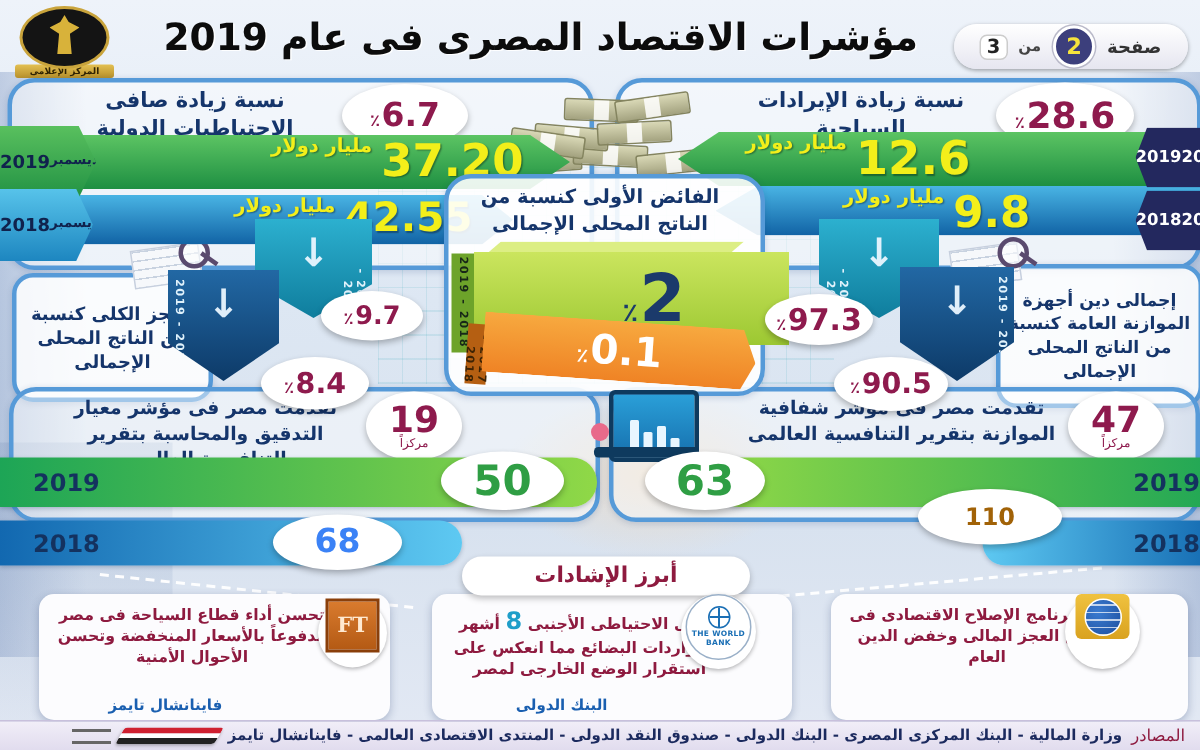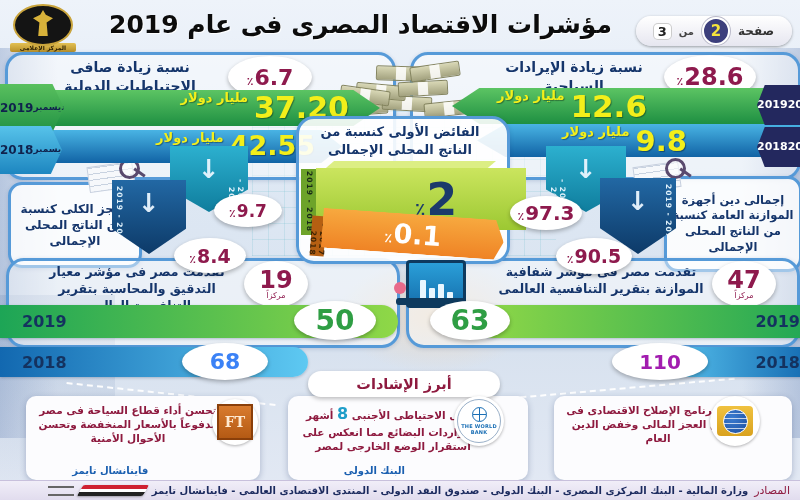--- a/index.html
+++ b/index.html
@@ -127,42 +127,42 @@
   .hbar{display:flex;align-items:center;direction:ltr;z-index:2;box-shadow:0 1px 3px rgba(0,40,80,.25)}
   .bar-year{font-size:16px;font-weight:bold;color:#14325f}
   .hb-g-L{left:0;top:305px;width:376px;height:33px;border-radius:0 17px 17px 0;background:linear-gradient(90deg,#1da556,#90d847);justify-content:flex-start;padding-left:22px}
   .hb-b-L{left:0;top:347px;width:286px;height:30px;border-radius:0 15px 15px 0;background:linear-gradient(90deg,#1268b0,#5ec9f2);justify-content:flex-start;padding-left:22px}
   .hb-g-R{left:476px;top:305px;width:324px;height:33px;border-radius:17px 0 0 17px;background:linear-gradient(270deg,#1da556,#90d847);justify-content:flex-end;padding-right:22px}
   .hb-b-R{left:655px;top:347px;width:145px;height:30px;border-radius:15px 0 0 15px;background:linear-gradient(270deg,#1268b0,#5ec9f2);justify-content:flex-end;padding-right:14px}
   .rank-oval{z-index:3}
   .ov-50{left:294px;top:301px;width:82px;height:39px;color:#2f9e44;font-size:28px}
   .ov-68{left:182px;top:343px;width:86px;height:37px;color:#3b82f6;font-size:22px}
   .ov-63{left:430px;top:301px;width:80px;height:39px;color:#2f9e44;font-size:28px}
-  .ov-110{left:612px;top:343px;width:96px;height:37px;color:#a21caf;font-size:20px}
+  .ov-110{left:612px;top:326px;width:96px;height:37px;color:#a16207;font-size:16px}
   
   .laptop{left:392px;top:258px;width:78px;height:62px;z-index:2}
   .lt-screen{position:absolute;left:14px;top:2px;width:48px;height:36px;background:linear-gradient(#2a9fd8,#1670ae);border:3px solid #0e3a5e;border-radius:4px;
     display:flex;align-items:flex-end;justify-content:center;gap:3px;padding:3px}
   .lt-bar{width:6px;background:#e8f6ff;border-radius:1px}
   .lt-base{position:absolute;left:4px;top:40px;width:70px;height:7px;background:#0e3a5e;border-radius:3px}
   .lt-dot{position:absolute;left:2px;top:24px;width:12px;height:12px;background:#e86a8a;border-radius:50%}
   
   .pr-heading{left:308px;top:371px;width:192px;height:26px;background:#fff;border-radius:14px;z-index:3;
     display:flex;align-items:center;justify-content:center;font-size:14.5px;font-weight:bold;color:#8e1a3f;box-shadow:0 2px 4px rgba(0,0,0,.25)}
   .dash{border-top:2px dashed rgba(255,255,255,.95);z-index:1}
   .dash1{left:66px;top:393px;width:210px;transform:rotate(6deg)}
   .dash2{left:520px;top:387px;width:215px;transform:rotate(-5deg)}
   .card{background:#fcfcfe;border-radius:10px;box-shadow:0 2px 6px rgba(40,60,110,.3);z-index:2}
   .c-ft{left:26px;top:396px;width:234px;height:84px}
   .c-wb{left:288px;top:396px;width:240px;height:84px}
   .c-imf{left:554px;top:396px;width:238px;height:84px}
   .card-text{margin:7px 10px 0;padding-right:30px;font-size:10.5px;font-weight:bold;color:#8e1a3f;text-align:center;line-height:1.35}
   .hl8{color:#1f9ec9;font-size:16px}
   .card-src{position:absolute;bottom:4px;left:0;width:72%;text-align:center;font-size:10px;font-weight:bold;color:#1a5fb0}
-  .logo-circle{position:absolute;background:#fff;border-radius:50%;box-shadow:0 1px 3px rgba(0,0,0,.3);display:flex;align-items:center;justify-content:center;z-index:4}
+  .logo-circle{position:absolute;background:#fff;border-radius:50%;box-shadow:0 1px 3px rgba(0,0,0,.3);display:flex;align-items:flex-start;justify-content:center;z-index:4}
   .l-ft{left:212px;top:399px;width:46px;height:46px}
   .ft-box{width:32px;height:32px;background:linear-gradient(#d97b2e,#b45a14);border:2px solid #8a3f0a;color:#ffe9d0;
     font-size:14px;font-weight:bold;font-family:"DejaVu Serif","Liberation Serif",serif;display:flex;align-items:center;justify-content:center}
   .l-wb{left:454px;top:396px;width:50px;height:50px}
   .wb-inner{width:42px;height:42px;border-radius:50%;border:1.5px solid #9ab0c8;display:flex;flex-direction:column;align-items:center;justify-content:center;gap:1px}
   .wb-globe{width:13px;height:13px;border-radius:50%;border:1.5px solid #1a6fb5;
     background:linear-gradient(90deg,transparent 45%,#1a6fb5 45% 55%,transparent 55%),linear-gradient(0deg,transparent 45%,#1a6fb5 45% 55%,transparent 55%)}
   .wb-text{font-size:5px;font-weight:bold;color:#1a6fb5;text-align:center;letter-spacing:.2px;direction:ltr}
   .l-imf{left:710px;top:396px;width:50px;height:50px}
   .imf-box{width:36px;height:30px;background:linear-gradient(#f0c23f,#d9a21f);border-radius:4px;display:flex;align-items:center;justify-content:center}

